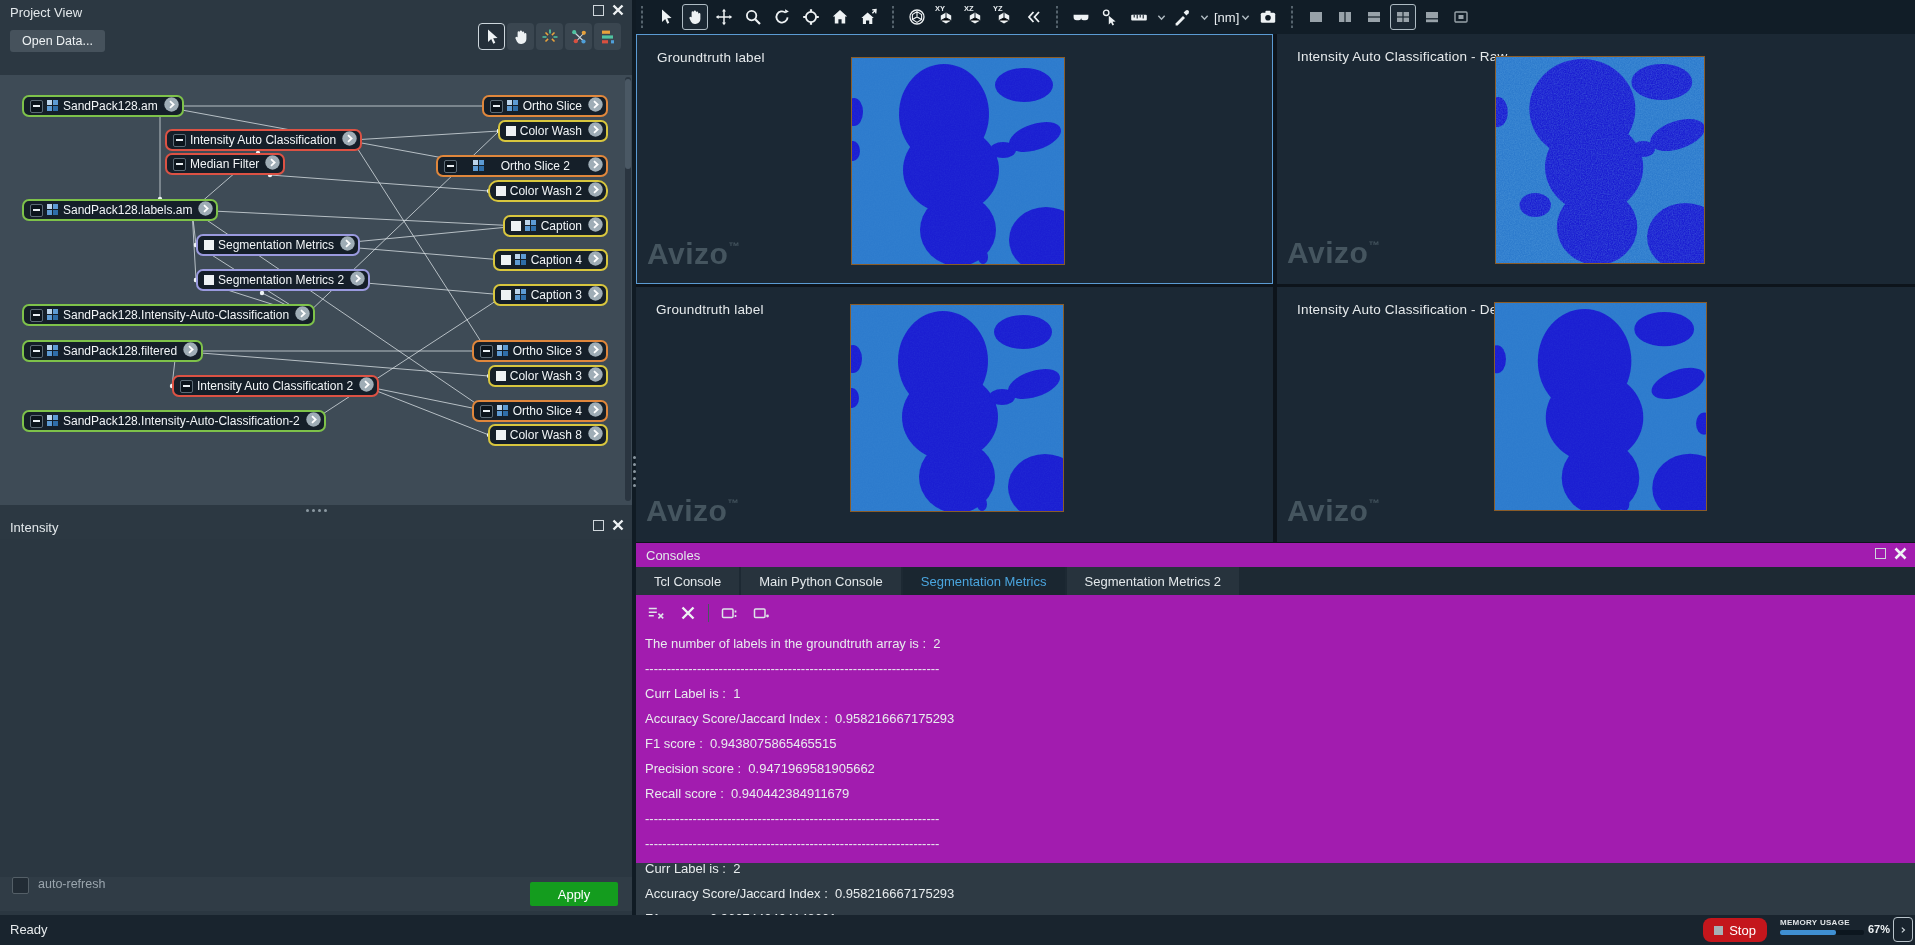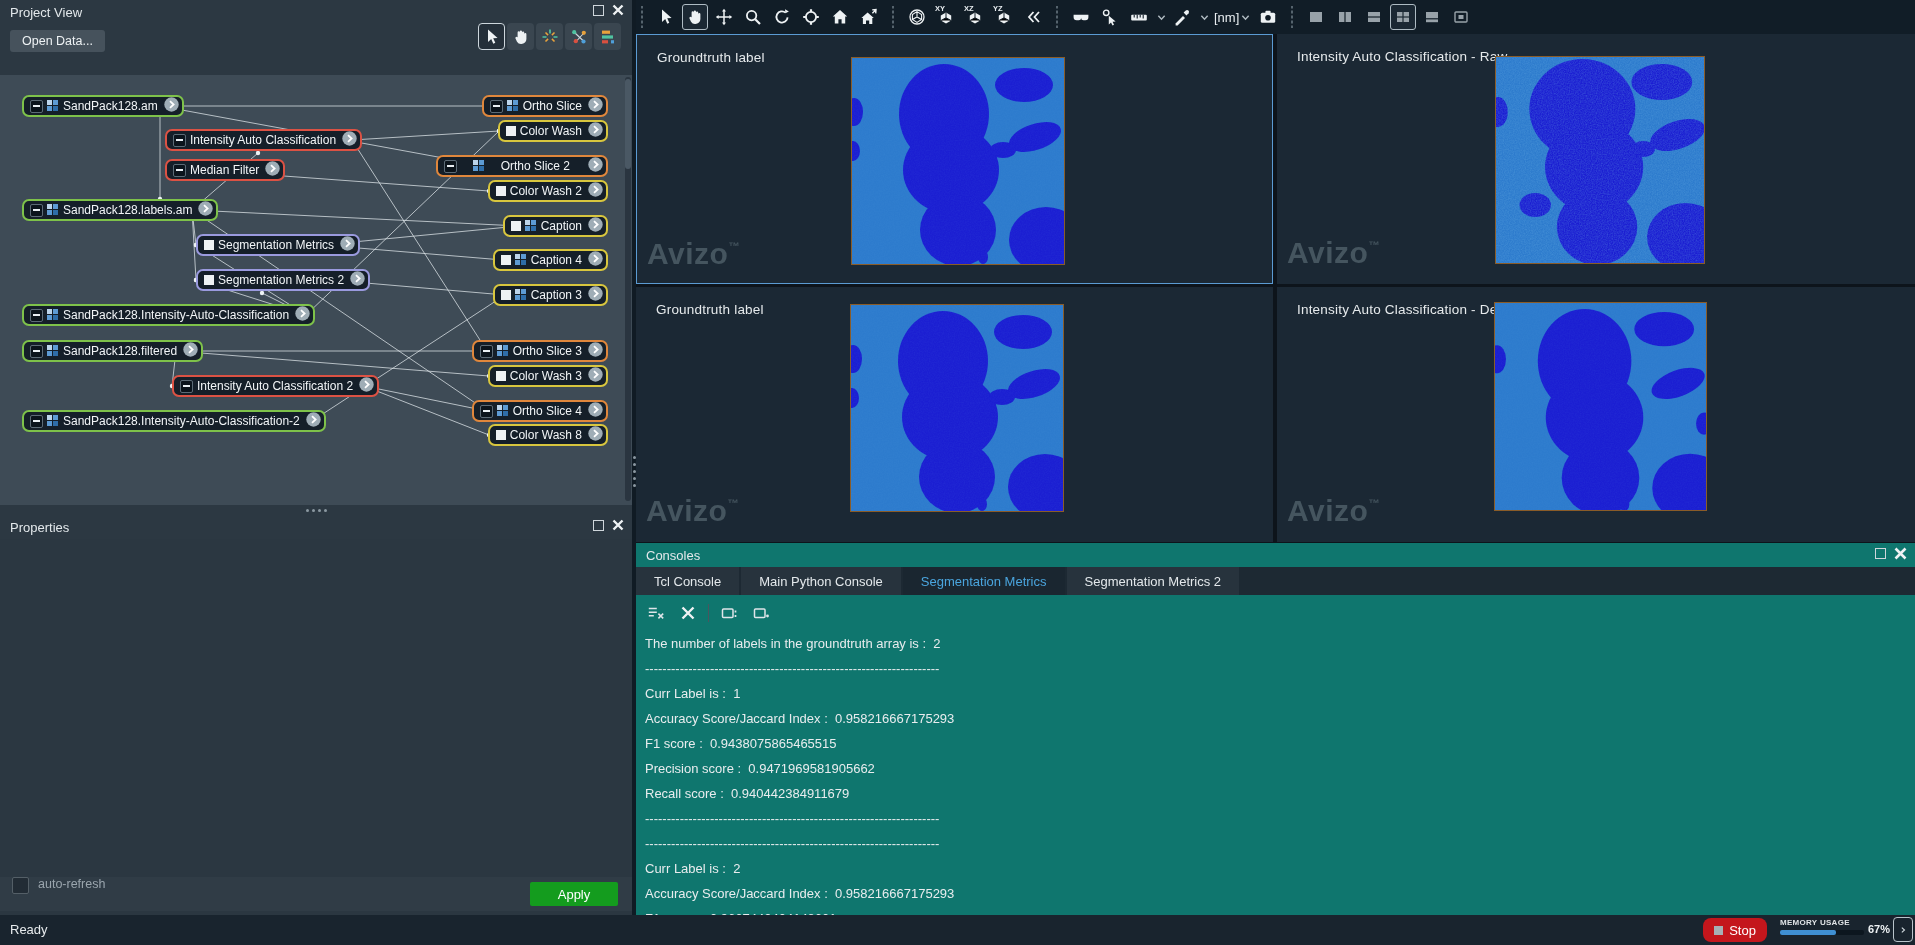--- a/index.html
+++ b/index.html
@@ -59,21 +59,21 @@
   .chevdn{margin-left:2px}
   #viewports{left:636px;top:34px;width:1279px;height:509px;background:#0d141b}
   .viewport{position:absolute;background:#1b2834;box-sizing:border-box}
   .viewport.active{border:1px solid #5b9bd3}
   .vp-label{position:absolute;font-size:13.5px;color:#e6eaec;letter-spacing:.2px}
   .vp-img{position:absolute;border:1px solid #8a5c28}
   .vp-img svg{display:block}
   .watermark{position:absolute;font-size:30px;font-weight:bold;color:#45555f;letter-spacing:.5px}
   .watermark sup{font-size:11px;vertical-align:14px;letter-spacing:0}
   
-  #consoles{left:636px;top:543px;width:1279px;height:372px;background:#0f766e}
+  #consoles{left:636px;top:543px;width:1279px;height:320px;background:#a21caf}
   #console-tabs{position:absolute;left:0;top:24px;width:1279px;height:28px;background:#1d2933;display:flex}
   .ctab{height:28px;display:flex;align-items:center;padding:0 18px;font-size:13px;color:#e3e8eb;
         background:#27333d;margin-right:2px}
   .ctab.active{background:#1a2630;color:#4aa5de}
   #console-icons{position:absolute;left:8px;top:58px;display:flex;align-items:center;gap:8px}
   .cibtn{width:24px;height:24px;display:flex;align-items:center;justify-content:center}
   .ci-sep{width:1px;height:18px;background:#49565f}
   #console-output{position:absolute;left:9px;top:88px;font-size:13px;line-height:25px;color:#e8ecee;white-space:pre}
   
   #statusbar{left:0;top:915px;width:1915px;height:30px;background:#19242e}
@@ -232,21 +232,21 @@
             </svg></span>
         </div>
         <div class="node" style="border-color: rgb(220, 82, 68); left: 165px; top: 54px;">
           <span class="ic-collapse"></span>
           <span class="lbl">Intensity Auto Classification</span>
           <span><svg class="chev" width="15" height="15">
               <circle cx="7.5" cy="7.5" r="7.2" fill="#9fadb6"></circle>
               <path d="M6 4.2 L9.6 7.5 L6 10.8" fill="none" stroke="#fff" stroke-width="1.8"></path>
             </svg></span>
         </div>
-        <div class="node" style="border-color: rgb(220, 82, 68); left: 165px; top: 84px; align-items: center;">
+        <div class="node" style="border-color: rgb(220, 82, 68); left: 165px; top: 78px; align-items: center;">
           <span class="ic-collapse"></span>
           <span class="lbl">Median Filter</span>
           <span><svg class="chev" width="15" height="15">
               <circle cx="7.5" cy="7.5" r="7.2" fill="#9fadb6"></circle>
               <path d="M6 4.2 L9.6 7.5 L6 10.8" fill="none" stroke="#fff" stroke-width="1.8"></path>
             </svg></span>
         </div>
         <div class="node" style="border-color: rgb(126, 194, 74); left: 22px; top: 124px;">
           <span class="ic-collapse"></span>
           <span>
@@ -368,21 +368,21 @@
               <rect x="0" y="6" width="5" height="5" fill="#5d9bd4"></rect>
               <rect x="6" y="6" width="5" height="5" fill="#2e6da8"></rect>
             </svg>
           </span>
           <span class="lbl">Ortho Slice 2</span>
           <span><svg class="chev" width="15" height="15">
               <circle cx="7.5" cy="7.5" r="7.2" fill="#9fadb6"></circle>
               <path d="M6 4.2 L9.6 7.5 L6 10.8" fill="none" stroke="#fff" stroke-width="1.8"></path>
             </svg></span>
         </div>
-        <div class="node" style="border-color: rgb(216, 198, 62); right: 24px; top: 105px;">
+        <div class="node" style="border-color: rgb(216, 198, 62); right: 24px; top: 105px; border-radius: 10px;">
           <span class="ic-square"></span>
           <span class="lbl">Color Wash 2</span>
           <span><svg class="chev" width="15" height="15">
               <circle cx="7.5" cy="7.5" r="7.2" fill="#9fadb6"></circle>
               <path d="M6 4.2 L9.6 7.5 L6 10.8" fill="none" stroke="#fff" stroke-width="1.8"></path>
             </svg></span>
         </div>
         <div class="node" style="border-color: rgb(216, 198, 62); right: 24px; top: 140px;">
           <span class="ic-square"></span>
           <span>
@@ -488,21 +488,21 @@
   <div id="pv-splitter">
     <span class="dot"></span>
       <span class="dot"></span>
       <span class="dot"></span>
       <span class="dot"></span>
   </div>
 </div>
 
 <div id="properties" class="abs">
   <div class="titlebar">
-    <span>Properties</span>
+    <span>Intensity</span>
     <span class="winbtns">
       <span class="maxbtn"></span>
       <span class="closebtn">
         <svg width="12" height="12">
             <path d="M1.5 1.5 L10.5 10.5 M10.5 1.5 L1.5 10.5" stroke="#eef2f4" stroke-width="2.4"></path>
           </svg>
       </span>
     </span>
   </div>
   <div id="props-bottom">

